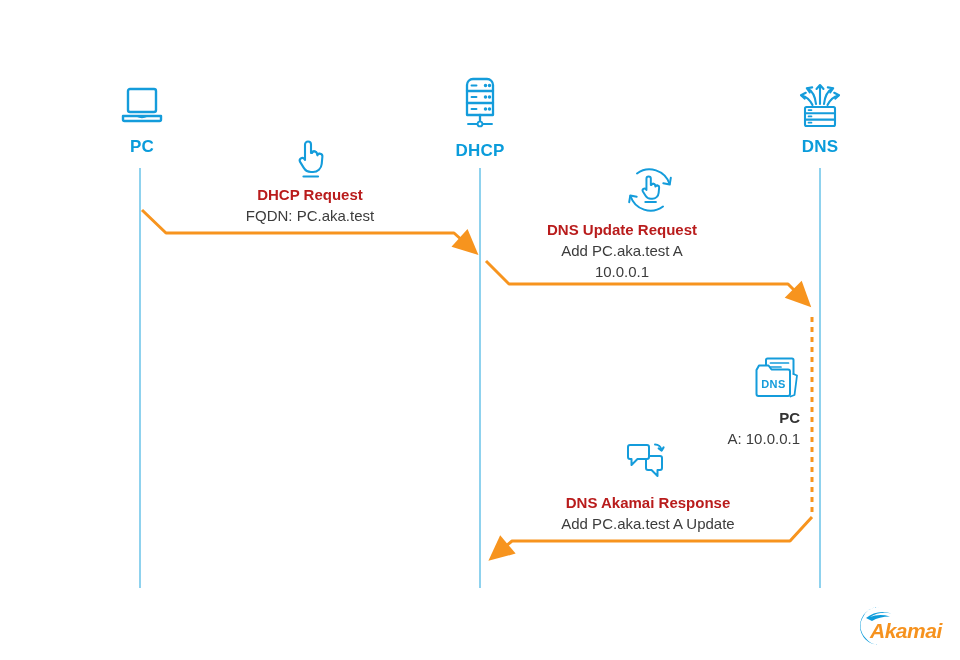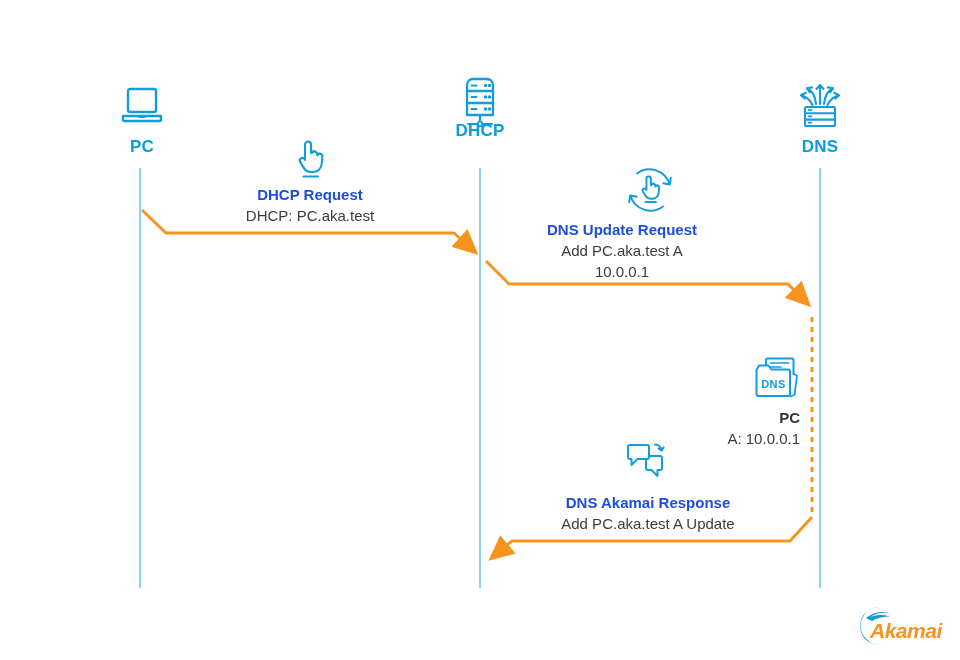--- a/index.html
+++ b/index.html
@@ -6,21 +6,21 @@
   #canvas{
     position:relative;width:960px;height:660px;background:#fff;overflow:hidden;
     font-family:"Liberation Sans","DejaVu Sans",sans-serif;color:#3c3c3c;
   }
   .lifeline{position:absolute;width:2px;background:#8fd2ee;}
   .actor-label{
     position:absolute;width:120px;text-align:center;
     font-size:17px;font-weight:bold;color:#0a9cdb;letter-spacing:.2px;
   }
   .msg{position:absolute;width:280px;text-align:center;font-size:15px;line-height:21px;color:#3c3c3c;}
-  .msg .title{font-weight:bold;color:#1d4ed8;}
+  .msg .title{font-weight:bold;color:#b91c1c;}
   .note{position:absolute;width:200px;text-align:right;font-size:15px;line-height:21px;color:#3c3c3c;}
   .note .title{font-weight:bold;color:#333;}
   svg{display:block;}
   .icon{position:absolute;}
   #flow-overlay{position:absolute;left:0;top:0;pointer-events:none;}
 </style>
 </head>
 <body>
 
 <div id="canvas">
@@ -68,21 +68,21 @@
       <path d="M16.5 27 C 13.5 21 10 18.5 5.5 17.5"></path>
         <polyline points="9.8,14.8 5,17.3 8.8,20.6"></polyline>
       <path d="M28 26 C 29 17 31.5 13 36.5 10.5"></path>
         <polyline points="31.8,9.4 37.2,10.2 34.2,14.4"></polyline>
       <path d="M31.5 27 C 34.5 21 38 18.5 42.5 17.5"></path>
         <polyline points="38.2,14.8 43,17.3 39.2,20.6"></polyline>
     </svg>
   </span>
 
   <div class="actor-label" style="left:82px;top:137px;">PC</div>
-  <div class="actor-label" style="left:420px;top:121px;">DHCP</div>
+  <div class="actor-label" style="left:420px;top:141px;">DHCP</div>
   <div class="actor-label" style="left:760px;top:137px;">DNS</div>
 
   <div class="lifeline" style="left:139px;top:168px;height:420px;"></div>
   <div class="lifeline" style="left:479px;top:168px;height:420px;"></div>
   <div class="lifeline" style="left:819px;top:168px;height:420px;"></div>
 
   <svg id="flow-overlay" width="960" height="660" viewBox="0 0 960 660">
     <defs>
       <marker id="ah" markerWidth="10" markerHeight="10" refX="7" refY="4.5" orient="auto">
         <path d="M0.5,0.5 L9,4.5 L0.5,8.5 z" fill="#f7941e"></path>
@@ -97,21 +97,21 @@
   <span class="icon" style="left:290px;top:136px;">
     <svg width="40" height="44" viewBox="0 0 40 44" fill="none" stroke="#149cdb" stroke-width="2.1" stroke-linecap="round" stroke-linejoin="round">
       <path d="M15 24 V8.5 a3 3 0 0 1 6 0 V17 h1 a2.6 2.6 0 0 1 5 1 l.4 1.3 a2.6 2.6 0 0 1 5 1.2 l-.7 7.5 a8.7 8.7 0 0 1 -8.7 8 h-2 c-3 0 -5.7 -1.6 -7.2 -4.1 l-3.7 -6 a2.6 2.6 0 0 1 4.3 -2.9 l.6 .9 z"></path>
       <path d="M22.3 15.5 q 2.2 -.9 4 .9" stroke-width="1.7"></path>
       <path d="M27.8 17.8 q 2.2 -.9 3.8 1" stroke-width="1.7"></path>
       <path d="M13.5 40.5 h 14.5" stroke-width="2.2"></path>
     </svg>
   </span>
   <div class="msg" style="left:170px;top:184px;">
     <div class="title">DHCP Request</div>
-    <div>DHCP: PC.aka.test</div>
+    <div>FQDN: PC.aka.test</div>
   </div>
 
   <span class="icon" style="left:624px;top:164px;">
     <svg width="52" height="52" viewBox="0 0 52 52" fill="none" stroke="#149cdb" stroke-width="2" stroke-linecap="round" stroke-linejoin="round">
       <path d="M13 9.5 A 21 21 0 0 1 45.5 20"></path>
       <polyline points="46.8,13.8 45.7,20.6 39.3,19.2"></polyline>
       <path d="M39 42.5 A 21 21 0 0 1 6.5 32"></path>
       <polyline points="5.2,38.2 6.3,31.4 12.7,32.8"></polyline>
       <g transform="translate(11.5,8.5) scale(0.73)">
         <path d="M15 24 V8.5 a3 3 0 0 1 6 0 V17 h1 a2.6 2.6 0 0 1 5 1 l.4 1.3 a2.6 2.6 0 0 1 5 1.2 l-.7 7.5 a8.7 8.7 0 0 1 -8.7 8 h-2 c-3 0 -5.7 -1.6 -7.2 -4.1 l-3.7 -6 a2.6 2.6 0 0 1 4.3 -2.9 l.6 .9 z" stroke-width="2.7"></path>

